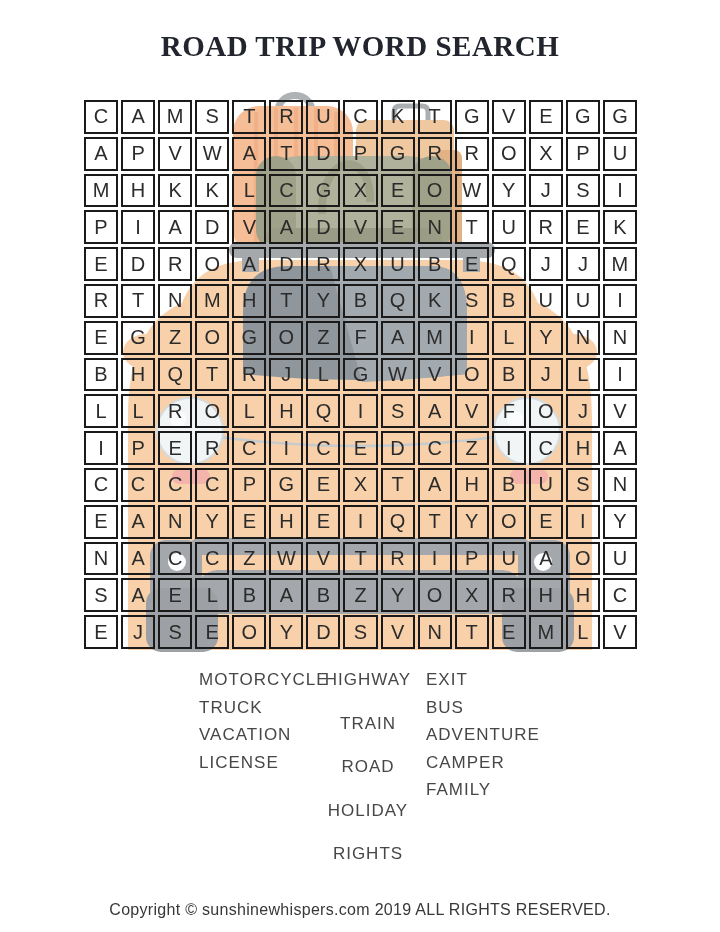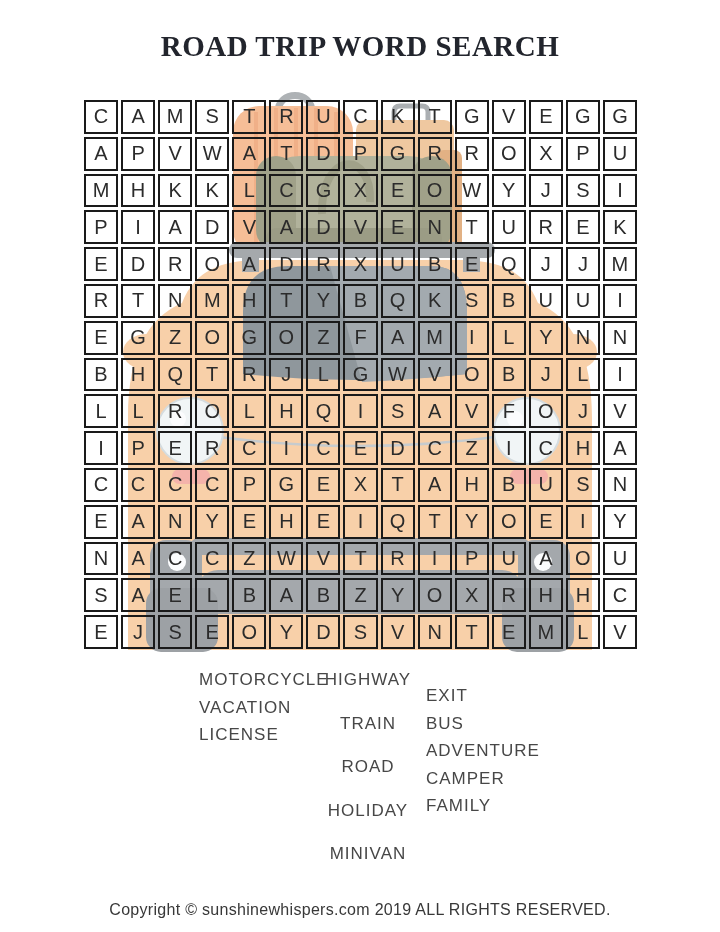--- a/index.html
+++ b/index.html
@@ -38,21 +38,21 @@
     box-sizing:border-box;
   }
   .words{
     position:absolute;left:199px;top:666px;
     display:flex;z-index:2;
     font-size:17px;color:#474747;letter-spacing:1px;
   }
   .word-col{display:flex;flex-direction:column;}
   .word-col-1{width:121px;}
   .word-col-2{width:96px;text-align:center;gap:16px;}
-  .word-col-3{padding-left:10px;margin-top:16px;}
+  .word-col-3{padding-left:10px;}
   .word{height:27.5px;line-height:27.5px;white-space:nowrap;}
   .copyright{
     position:absolute;left:0;top:901px;width:720px;
     text-align:center;
     font-size:16px;color:#383838;letter-spacing:0.3px;
     z-index:2;
   }
 </style>
 </head>
 <body>
@@ -347,29 +347,30 @@
       <div class="cell">T</div>
       <div class="cell">E</div>
       <div class="cell">M</div>
       <div class="cell">L</div>
       <div class="cell">V</div>
     </div>
 
   <div class="words">
     <div class="word-col word-col-1">
         <div class="word">MOTORCYCLE</div>
+        <div class="word">TRUCK</div>
         <div class="word">VACATION</div>
         <div class="word">LICENSE</div>
       </div>
     <div class="word-col word-col-2">
         <div class="word">HIGHWAY</div>
         <div class="word">TRAIN</div>
         <div class="word">ROAD</div>
         <div class="word">HOLIDAY</div>
-        <div class="word">MINIVAN</div>
+        <div class="word">RIGHTS</div>
       </div>
     <div class="word-col word-col-3">
         <div class="word">EXIT</div>
         <div class="word">BUS</div>
         <div class="word">ADVENTURE</div>
         <div class="word">CAMPER</div>
         <div class="word">FAMILY</div>
       </div>
   </div>
 

